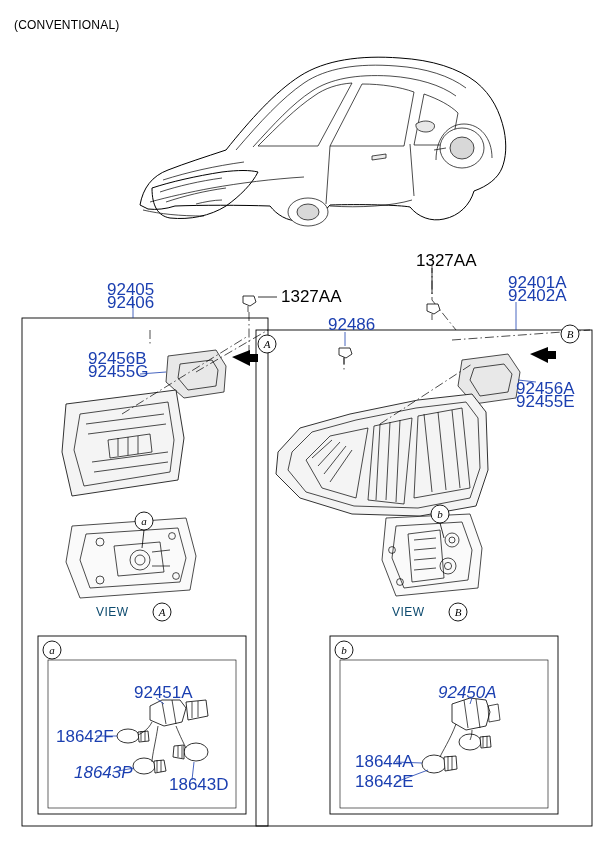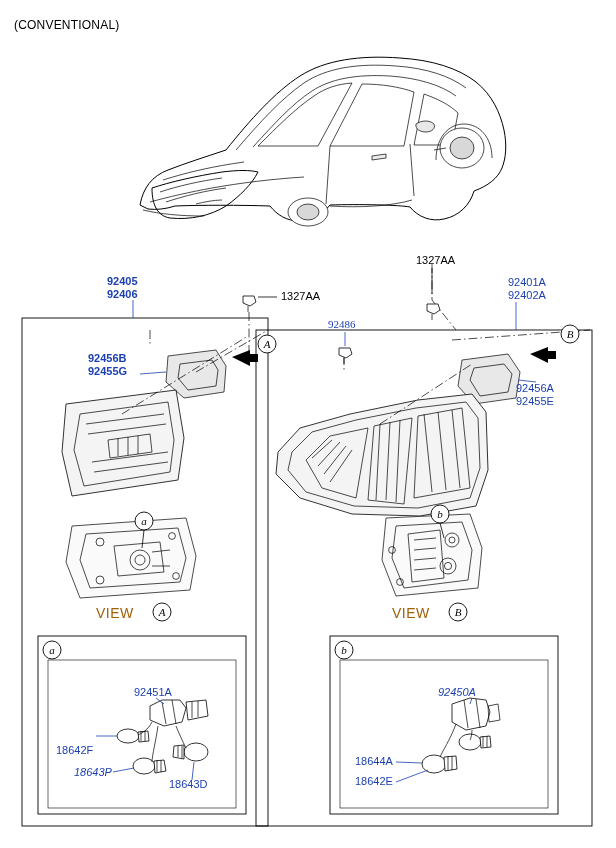--- a/index.html
+++ b/index.html
@@ -14,40 +14,40 @@
     position: relative;
     overflow: hidden;
   }
   .sheet {
     position: absolute;
     inset: 0;
     padding-left: 44px;
   }
   .label {
     position: absolute;
-    font-size: 11px;
+    font-size: 17px;
     line-height: 13px;
     color: #1b3fb0;
     white-space: pre;
   }
   .label.black {
     color: #000000;
   }
   .title {
     position: absolute;
     left: 14px;
     top: 18px;
     font-size: 12px;
     color: #000000;
     letter-spacing: 0.2px;
   }
   .viewlabel {
     position: absolute;
-    font-size: 14px;
-    color: #a16207;
+    font-size: 12px;
+    color: #0c4a6e;
     letter-spacing: 0.5px;
   }
   svg {
     position: absolute;
     left: 0;
     top: 0;
     overflow: visible;
   }
   .cl { stroke: #000; fill: none; }
   .thin { stroke-width: 0.7; }
@@ -364,33 +364,33 @@
       <path class="leader" d="M192 780 L194 762"></path>
 
       <path class="leader" d="M472 698 L470 704"></path>
 
       <path class="leader" d="M396 762 L422 763"></path>
 
       <path class="leader" d="M396 782 L428 770"></path>
     </g>
   </svg>
 
-  <div class="label" style="left:107px; top:275px;font-weight:bold;">92405
+  <div class="label" style="left:107px; top:283px;">92405
 92406</div>
   <div class="label black" style="left:281px; top:290px;">1327AA</div>
-  <div class="label" style="left:328px; top:318px;font-family:Liberation Serif, serif;">92486</div>
-  <div class="label" style="left:88px; top:352px;font-weight:bold;">92456B
+  <div class="label" style="left:328px; top:318px;">92486</div>
+  <div class="label" style="left:88px; top:352px;">92456B
 92455G</div>
   <div class="label black" style="left:416px; top:254px;">1327AA</div>
   <div class="label" style="left:508px; top:276px;">92401A
 92402A</div>
   <div class="label" style="left:516px; top:382px;">92456A
 92455E</div>
   <div class="label" style="left:134px; top:686px;">92451A</div>
-  <div class="label" style="left:56px; top:730px;margin-top:14px;">18642F</div>
+  <div class="label" style="left:56px; top:730px;">18642F</div>
   <div class="label" style="left:74px; top:766px;font-style:italic;">18643P</div>
   <div class="label" style="left:169px; top:778px;">18643D</div>
   <div class="label" style="left:438px; top:686px;font-style:italic;">92450A</div>
   <div class="label" style="left:355px; top:755px;">18644A</div>
   <div class="label" style="left:355px; top:775px;">18642E</div>
 
   <div class="viewlabel" style="left:96px; top:605px;">VIEW</div>
   <div class="viewlabel" style="left:392px; top:605px;">VIEW</div>
 </div>
 

